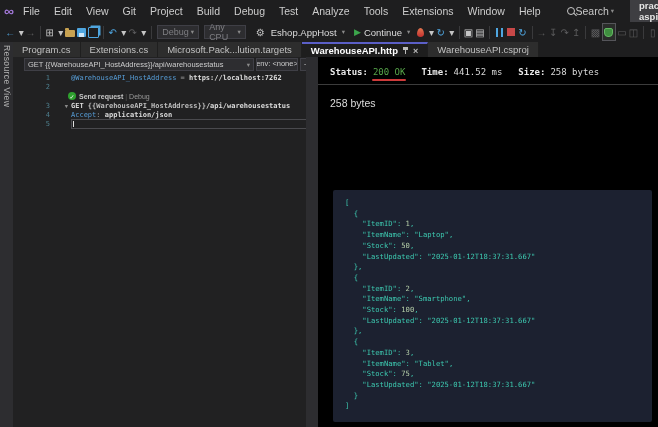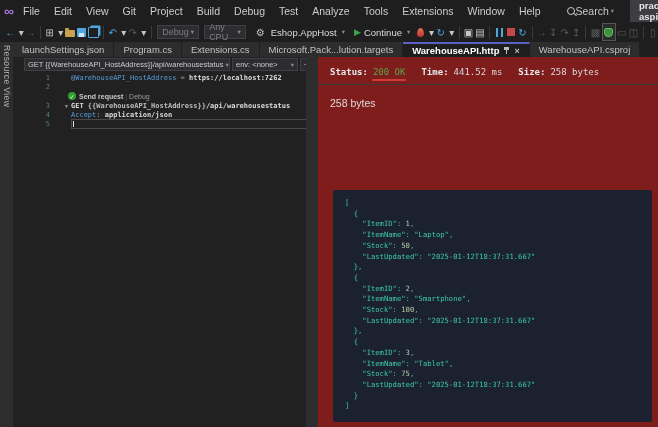--- a/index.html
+++ b/index.html
@@ -47,21 +47,21 @@
   .tab .close-x{color:#bdbdbd;font-size:9px;}
   .i-pin{width:7px;height:8px;position:relative;display:inline-block;}
   .i-pin::before{content:"";position:absolute;top:0;left:1px;width:5px;height:3px;background:#bdbdbd;}
   .i-pin::after{content:"";position:absolute;top:3px;left:3px;width:1px;height:4px;background:#bdbdbd;}
 
   
   .editor{position:absolute;left:13px;top:57px;width:293px;bottom:0;background:#212122;overflow:hidden;padding-left:9px;}
   .reqbar{display:flex;gap:2px;margin:1px 2px 2px 2px;height:13px;}
   .combo{background:#2d2d30;border:1px solid #3f3f46;display:flex;align-items:center;box-sizing:border-box;font-size:7.5px;color:#cccccc;padding:0 3px;white-space:nowrap;overflow:hidden;}
   .combo.url{flex:1;justify-content:space-between;}
-  .combo.env{width:66px;justify-content:space-between;}
+  .combo.env{width:42px;justify-content:space-between;flex-direction:column;}
   .addbtn{width:13px;background:#2d2d30;border:1px solid #3f3f46;box-sizing:border-box;display:flex;align-items:center;justify-content:center;color:#c8c8c8;font-size:9px;}
   .code{margin-top:2px;}
   .line{height:9.3px;display:flex;align-items:center;font-family:"DejaVu Sans Mono",monospace;font-size:7px;color:#d4d4d4;white-space:pre;}
   .ln{width:28px;text-align:right;color:#4e7f8e;flex:none;}
   .fold{width:18px;flex:none;text-align:right;padding-right:3px;color:#8a8a8a;font-size:5.5px;}
   .txt{white-space:pre;}
   .c-kw{color:#569cd6;}
   .c-op{color:#9a9a9a;}
   .c-val{color:#dcdcdc;font-weight:bold;}
   .c-var{color:#bdbdbd;font-weight:bold;}
@@ -70,21 +70,21 @@
   .cl-check{width:8px;height:8px;border-radius:50%;background:#2ea12e;color:#ffffff;font-size:6px;display:inline-flex;align-items:center;justify-content:center;margin-right:3px;}
   .cl-send{color:#c8c8c8;font-weight:bold;}
   .cl-sep{color:#5a5a5a;}
   .cl-debug{color:#9a9a9a;}
   .cur{flex:1;height:8px;border:1px solid #4a4a4e;margin-right:4px;position:relative;}
   .caret-bar{position:absolute;left:1px;top:1px;bottom:1px;width:1px;background:#e0e0e0;}
   .vthumb{position:absolute;right:1px;top:41px;width:5px;height:15px;background:#aeaeae;}
   .pane-divider{position:absolute;left:306px;top:57px;width:12px;bottom:0;background:#2d2d30;}
 
   
-  .response{position:absolute;left:318px;top:57px;right:0;bottom:0;background:#7f1d1d;overflow:hidden;}
+  .response{position:absolute;left:318px;top:57px;right:0;bottom:0;background:#000000;overflow:hidden;}
   .statusline{margin:10px 0 0 12px;font-family:"DejaVu Sans Mono",monospace;font-size:9px;color:#e8e8e8;display:flex;align-items:baseline;}
   .sl-lbl{font-weight:bold;margin-right:5px;}
   .sl-val{color:#d8d8d8;margin-right:16px;}
   .status-ok{color:#57a64a;margin-right:16px;position:relative;}
   .red-underline{position:absolute;left:-1px;right:-1px;bottom:-4px;height:2.5px;background:#ce3b3b;border-radius:2px;}
   .rtabs{margin:15px 0 0 12px;display:flex;gap:15px;font-size:17.5px;font-weight:bold;color:#4daaee;}
   .rtab{position:relative;padding-bottom:7px;cursor:default;}
   .rtab.active::after{content:"";position:absolute;left:0;right:0;bottom:0;height:4px;background:#5b5fc7;}
   .body-h{margin:9px 0 0 12px;font-size:13.5px;font-weight:bold;color:#f2f2f2;}
   .hr{margin-top:7px;height:1px;background:#3c3c3c;}
@@ -196,23 +196,20 @@
     <span class="ic grayed">◫</span>
     <span class="sep"></span>
     <span class="ic grayed">▯</span>
   </div>
 
   <div class="side-strip">
     <span class="vlabel">Resource View</span>
   </div>
 
   <div class="tabbar" id="tabbar">
-      <div class="tab">
-        <span class="tab-label">launchSettings.json</span>
-      </div>
       <div class="tab">
         <span class="tab-label">Program.cs</span>
       </div>
       <div class="tab">
         <span class="tab-label">Extensions.cs</span>
       </div>
       <div class="tab">
         <span class="tab-label">Microsoft.Pack...lution.targets</span>
       </div>
       <div class="tab active">

